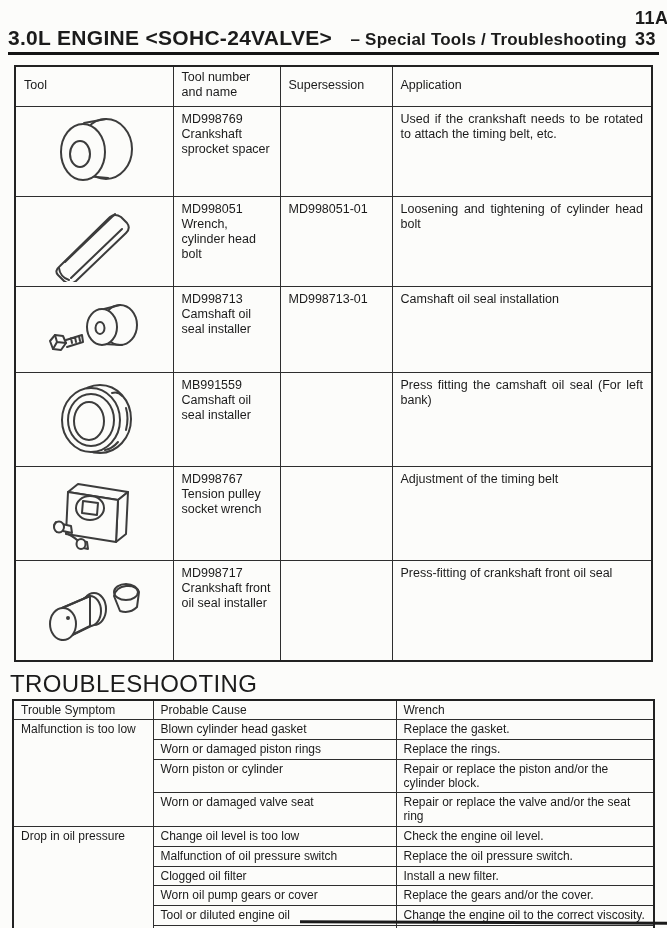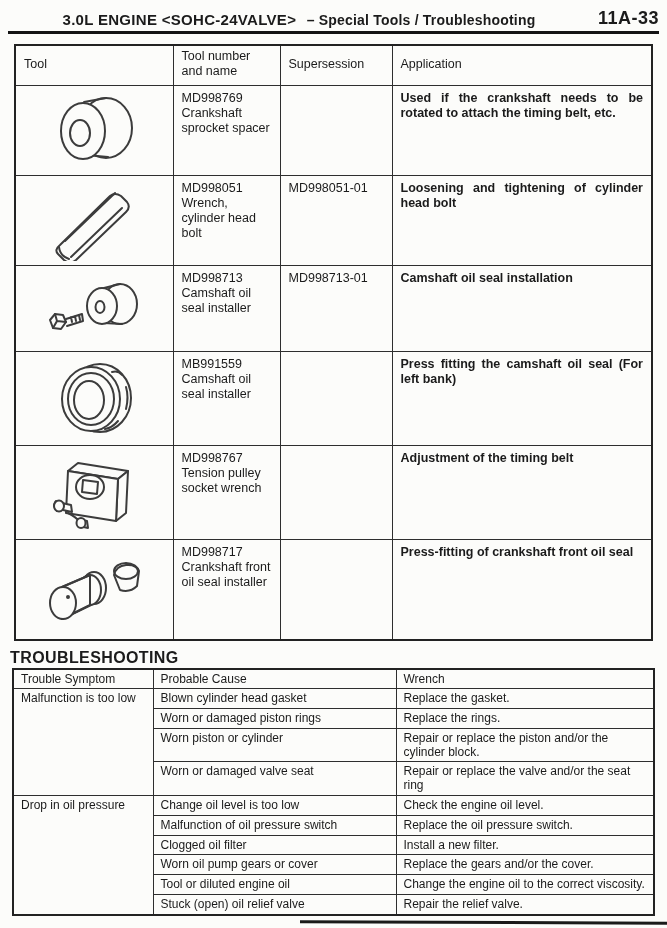--- a/index.html
+++ b/index.html
@@ -13,50 +13,50 @@
     overflow:hidden;
   }
   
   .pg-header {
     display:flex; align-items:flex-end;
     margin:8px 8px 0 8px;
     border-bottom:3px solid #141414;
     padding-bottom:2px;
   }
   .pg-title { flex:1; text-align:center; font-weight:bold; white-space:nowrap; }
-  .pg-title .t-main { font-size:15px; letter-spacing:.3px;margin-top:23px; }
-  .pg-title .t-sub  { font-size:14px; letter-spacing:.2px; margin-left:6px; }
+  .pg-title .t-main { font-size:21px; letter-spacing:.3px;margin-top:23px; }
+  .pg-title .t-sub  { font-size:17px; letter-spacing:.2px; margin-left:14px; }
   .pg-num { font-size:18px; font-weight:bold; letter-spacing:.5px; padding-left:8px; }
 
   
   table { border-collapse:collapse; table-layout:fixed;padding-left:44px; }
   .tools-table {
     margin:10px 14px 0 14px; width:639px;
     border:2px solid #222;
   }
   .tools-table th, .tools-table td {
     border:1.5px solid #2e2e2e;
     font-size:12.5px; line-height:1.22;
     vertical-align:top; text-align:left;
     padding:5px 8px 4px 8px;
   }
   .tools-table th {
     height:40px; font-weight:normal; vertical-align:middle; padding-top:2px;
   }
   .tools-table td.c-tool { text-align:center; vertical-align:middle; }
   .tools-table .pre { white-space:pre-line; }
-  .tools-table td.c-app { text-align:justify;font-weight:bold; }
+  .tools-table td.c-app { text-align:justify; }
   svg.ill { display:block; margin:0 auto; }
   svg.ill * { stroke:#3c3c3c; stroke-width:2; fill:none; stroke-linejoin:round; stroke-linecap:round; }
   svg.ill .w { fill:#fcfcfa; }
 
   
   .ts-heading {
     margin:8px 0 0 10px;
-    font-size:16px; font-weight:bold; letter-spacing:.4px;
+    font-size:24px; font-weight:normal; letter-spacing:.4px;
   }
   .ts-ref {
     text-align:right; margin:0 14px 0 0;
     font-size:8px; font-weight:bold; height:11px; line-height:11px;
   }
   .ts-table {
     margin:1px 12px 0 12px; width:643px;
     border:2px solid #222;
   }
   .ts-table th, .ts-table td {

